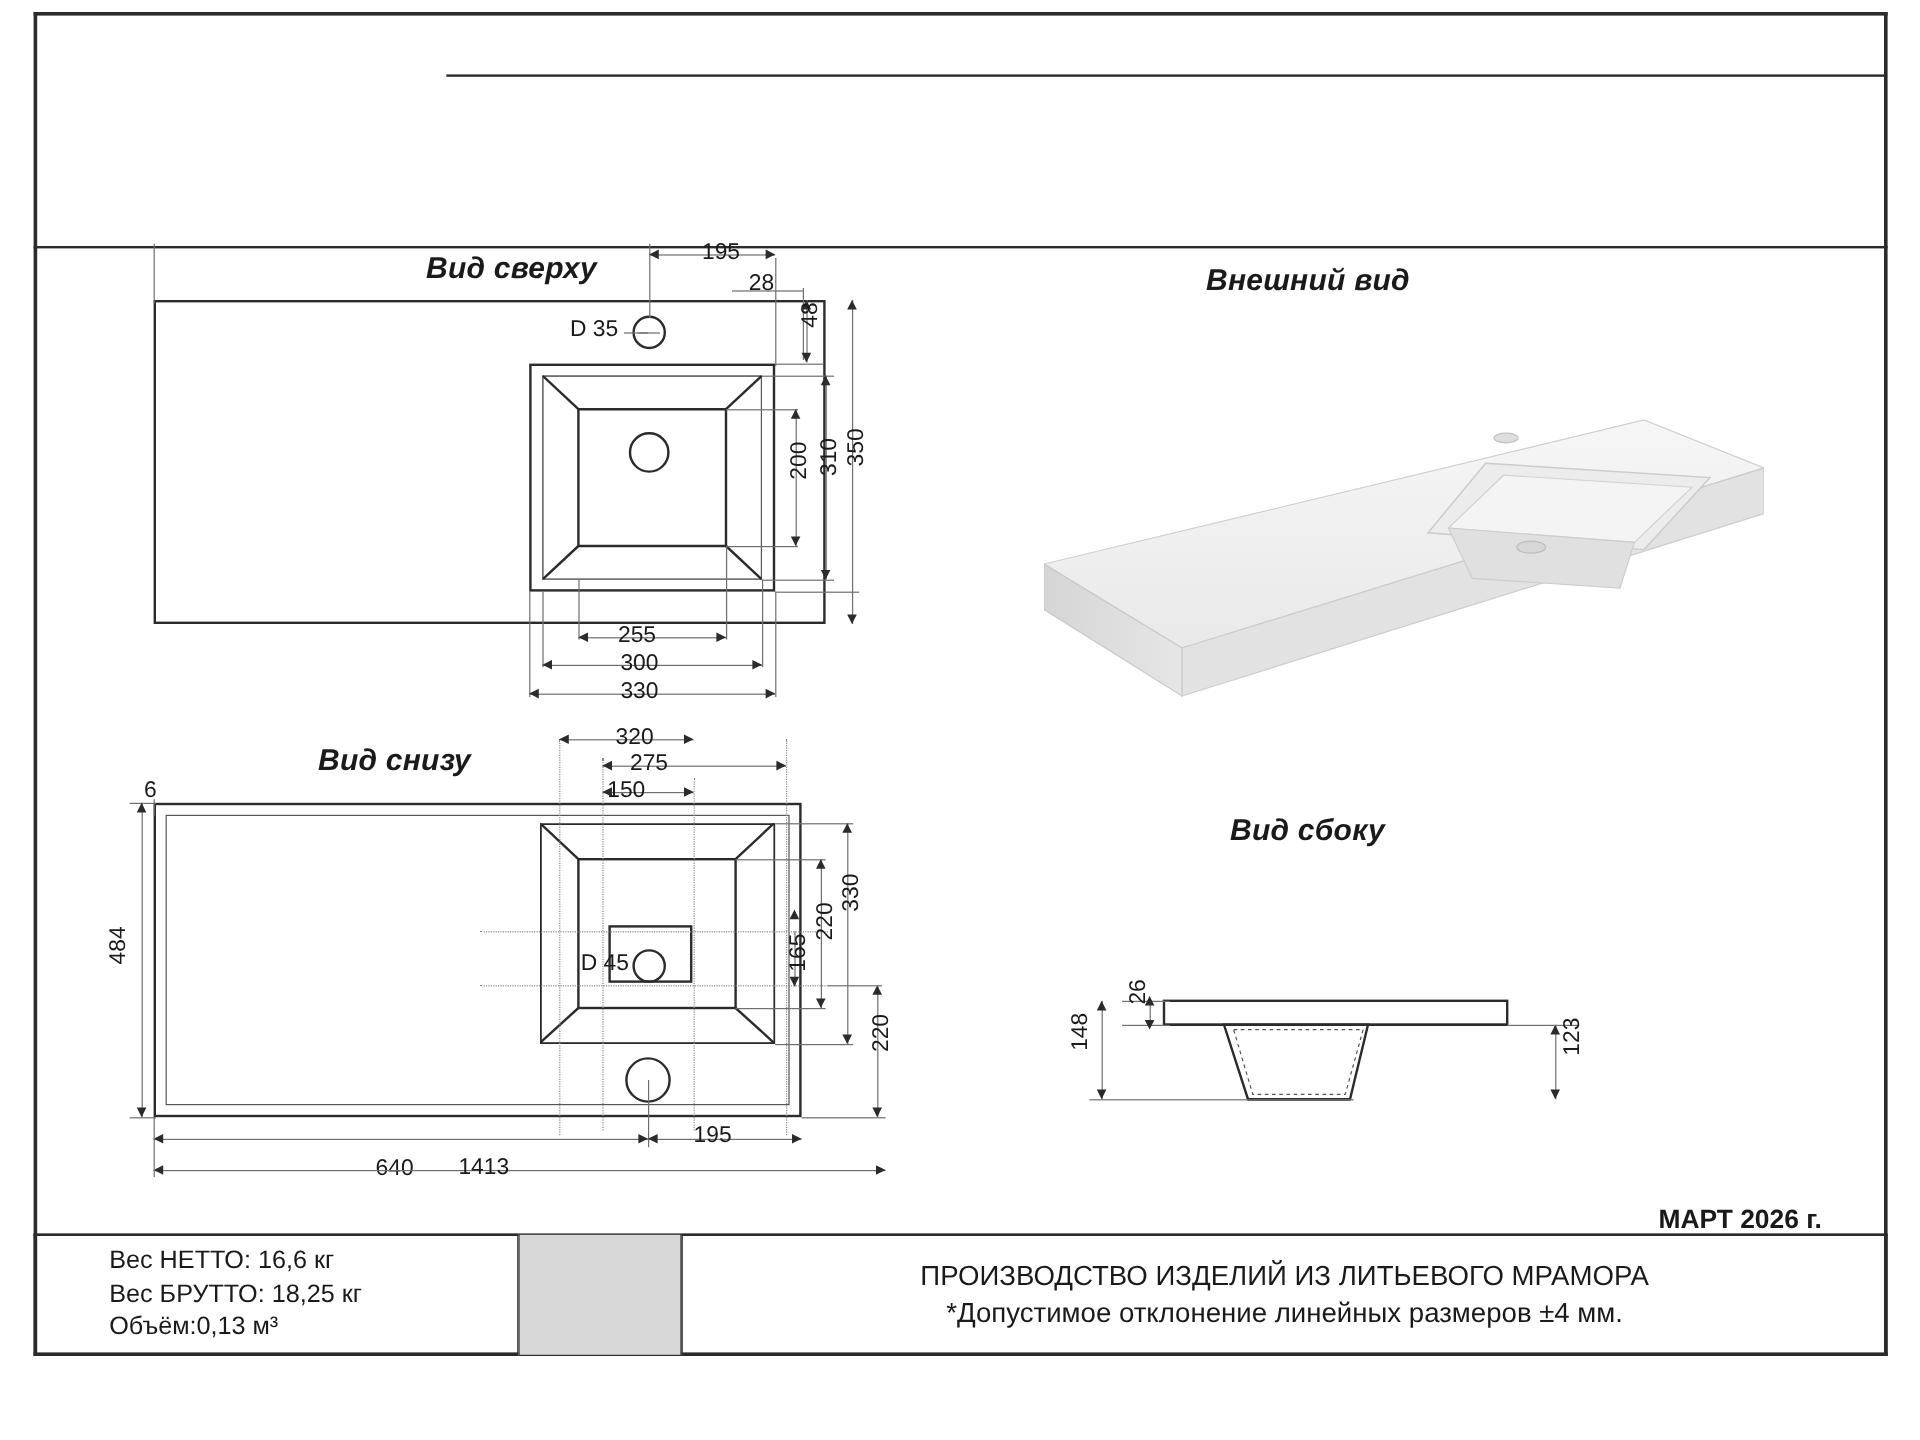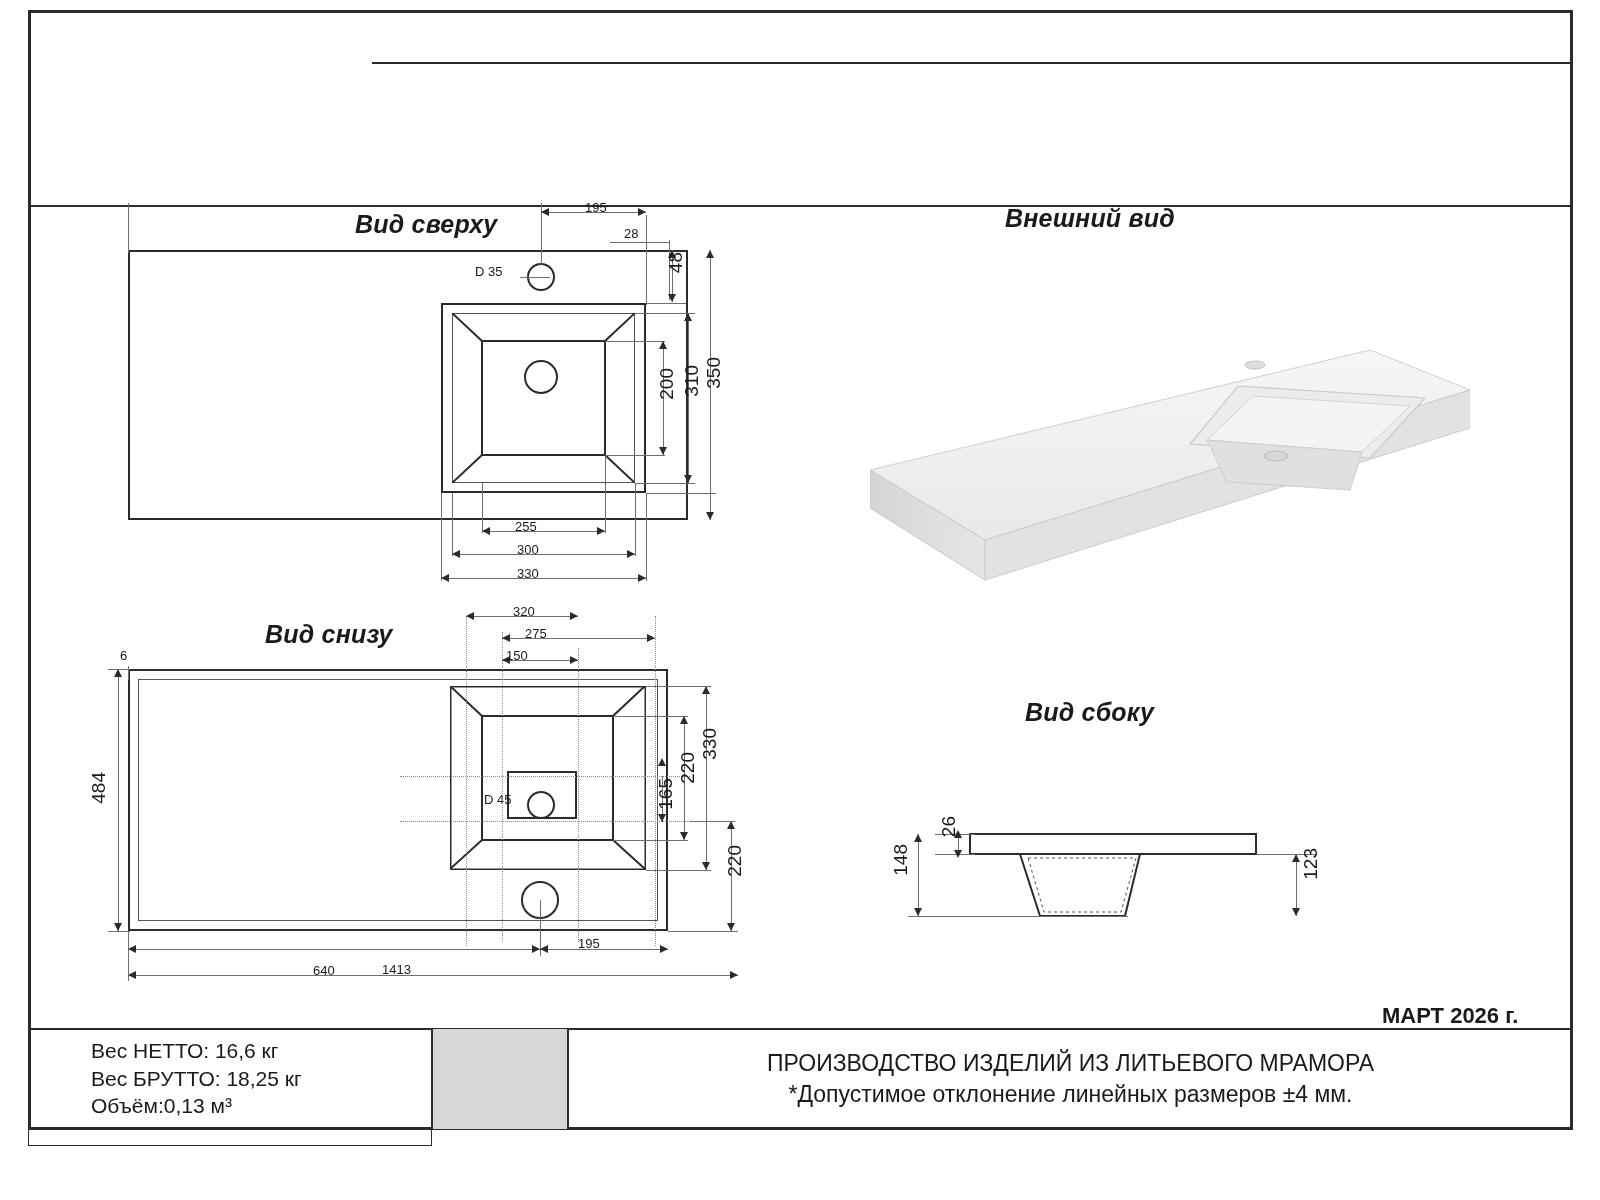--- a/index.html
+++ b/index.html
@@ -1,20 +1,20 @@
 <!DOCTYPE html>
 <html><head>
 <meta charset="utf-8">
 <style>
   html,body{margin:0;padding:0;background:#ffffff;}
   body{width:1600px;height:1200px;font-family:"Liberation Sans",sans-serif;color:#1a1a1a;}
   #sheet{position:relative;width:1600px;height:1200px;overflow:hidden;background:#fff;}
   .abs{position:absolute;}
   .ttl{font-weight:bold;font-style:italic;font-size:25px;letter-spacing:.2px;}
-  .dim{font-size:13px;}
+  .dim{font-size:19px;}
   .dim-v{font-size:19px;writing-mode:vertical-rl;transform:rotate(180deg);}
   .ln{position:absolute;background:#2b2b2b;}
   .thin{background:#6f6f6f;}
   .dot{position:absolute;border-top:1px dotted #8a8a8a;}
   .dotv{position:absolute;border-left:1px dotted #8a8a8a;}
   .box{position:absolute;border:2px solid #2b2b2b;box-sizing:border-box;}
   .boxthin{position:absolute;border:1px solid #555;box-sizing:border-box;}
   .circ{position:absolute;border:2px solid #2b2b2b;border-radius:50%;box-sizing:border-box;}
   .arrowL,.arrowR{position:absolute;width:0;height:0;border-top:4px solid transparent;border-bottom:4px solid transparent;}
   .arrowL{border-right:8px solid #2b2b2b;}
@@ -215,21 +215,21 @@
   <div class="arrowL" style="left:540px;top:945px;"></div>
   <div class="arrowR" style="left:660px;top:945px;"></div>
   <div class="abs dim" style="left:578px;top:936px;">195</div>
 
   <div class="ln thin" style="left:128px;top:975px;width:610px;height:1px;"></div>
   <div class="arrowL" style="left:128px;top:971px;"></div>
   <div class="arrowR" style="left:730px;top:971px;"></div>
   <div class="abs dim" style="left:382px;top:962px;">1413</div>
   <div class="ln thin" style="left:128px;top:931px;width:1px;height:50px;"></div>
 
-  <div class="abs ttl" style="left:1005px;top:204px;">Внешний вид</div>
+  <div class="abs ttl" style="left:1005px;top:220px;">Внешний вид</div>
 
   <svg class="abs" style="left:870px;top:340px;" width="600" height="290">
     <defs>
       <linearGradient id="gTop" x1="0" y1="0" x2="0" y2="1">
         <stop offset="0%" stop-color="#f6f6f6"></stop>
         <stop offset="100%" stop-color="#e9e9e9"></stop>
       </linearGradient>
       <linearGradient id="gFront" x1="0" y1="0" x2="1" y2="0">
         <stop offset="0%" stop-color="#d5d5d5"></stop>
         <stop offset="100%" stop-color="#e6e6e6"></stop>
@@ -243,21 +243,21 @@
 
     <polygon points="368,46 555,58 500,118 320,104" fill="#ececec" stroke="#cbcbcb" stroke-width="1.2"></polygon>
     <polygon points="383,56 540,66 492,112 337,100" fill="#f4f4f4" stroke="#d2d2d2" stroke-width="1"></polygon>
 
     <polygon points="337,100 492,112 480,150 357,142" fill="#e0e0e0" stroke="#cdcdcd" stroke-width="1"></polygon>
     <ellipse cx="406" cy="116" rx="12" ry="5" fill="#d7d7d7" stroke="#bdbdbd" stroke-width="1"></ellipse>
 
     <ellipse cx="385" cy="25" rx="10" ry="4" fill="#dedede" stroke="#c3c3c3" stroke-width="1"></ellipse>
   </svg>
 
-  <div class="abs ttl" style="left:1025px;top:698px;">Вид сбоку</div>
+  <div class="abs ttl" style="left:1025px;top:678px;">Вид сбоку</div>
 
   <svg class="abs" style="left:960px;top:830px;" width="320" height="100">
     <rect x="10" y="4" width="286" height="20" fill="none" stroke="#2b2b2b" stroke-width="2"></rect>
     <polygon points="60,24 180,24 165,86 80,86" fill="none" stroke="#2b2b2b" stroke-width="2"></polygon>
     <polygon points="68,28 176,28 161,82 84,82" fill="none" stroke="#555" stroke-width="1" stroke-dasharray="3 3"></polygon>
     <line x1="80" y1="86" x2="165" y2="86" stroke="#2b2b2b" stroke-width="2"></line>
     <line x1="10" y1="24" x2="296" y2="24" stroke="#2b2b2b" stroke-width="2"></line>
   </svg>
 
   <div class="ln thin" style="left:935px;top:834px;width:40px;height:1px;"></div>
@@ -275,21 +275,21 @@
 
   <div class="ln thin" style="left:1296px;top:854px;width:1px;height:62px;"></div>
   <div class="arrowU" style="left:1292px;top:854px;"></div>
   <div class="arrowD" style="left:1292px;top:908px;"></div>
   <div class="ln thin" style="left:1256px;top:854px;width:60px;height:1px;"></div>
   <div class="abs dim-v" style="left:1300px;top:848px;">123</div>
 
   <div class="abs date" style="left:1382px;top:1003px;">МАРТ 2026 г.</div>
   <div class="ln" style="left:28px;top:1028px;width:1545px;height:2px;"></div>
 
-  <div class="footcell" style="left:28px;top:1028px;width:404px;height:118px;padding:8px 0 0 62px;">
+  <div class="footcell" style="left:28px;top:1028px;width:404px;height:102px;padding:8px 0 0 62px;">
     <div class="foottxt">Вес НЕТТО: 16,6 кг</div>
     <div class="foottxt">Вес БРУТТО: 18,25 кг</div>
     <div class="foottxt">Объём:0,13 м³</div>
   </div>
   <div class="footcell footgrey" style="left:432px;top:1028px;width:136px;height:102px;"></div>
   <div class="footcell" style="left:568px;top:1028px;width:1005px;height:102px;display:flex;flex-direction:column;justify-content:center;align-items:center;">
     <div class="footmain">ПРОИЗВОДСТВО ИЗДЕЛИЙ ИЗ ЛИТЬЕВОГО МРАМОРА</div>
     <div class="footmain">*Допустимое отклонение линейных размеров ±4 мм.</div>
   </div>
 

